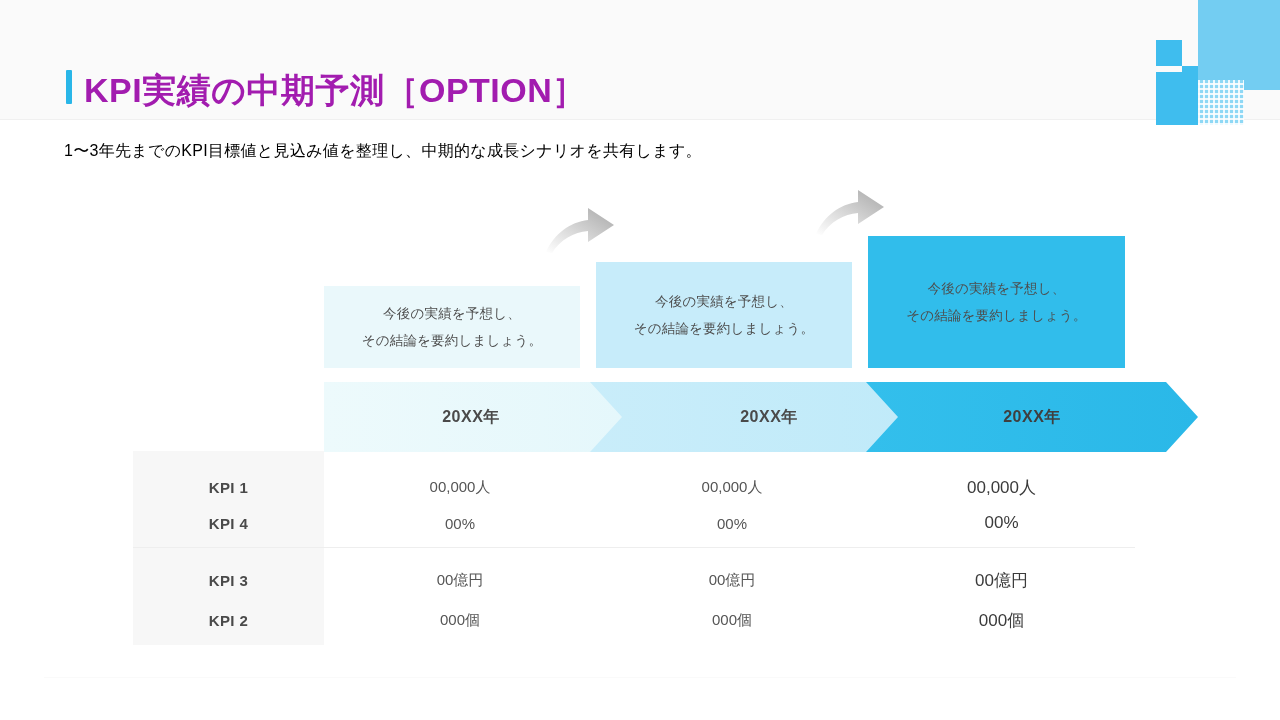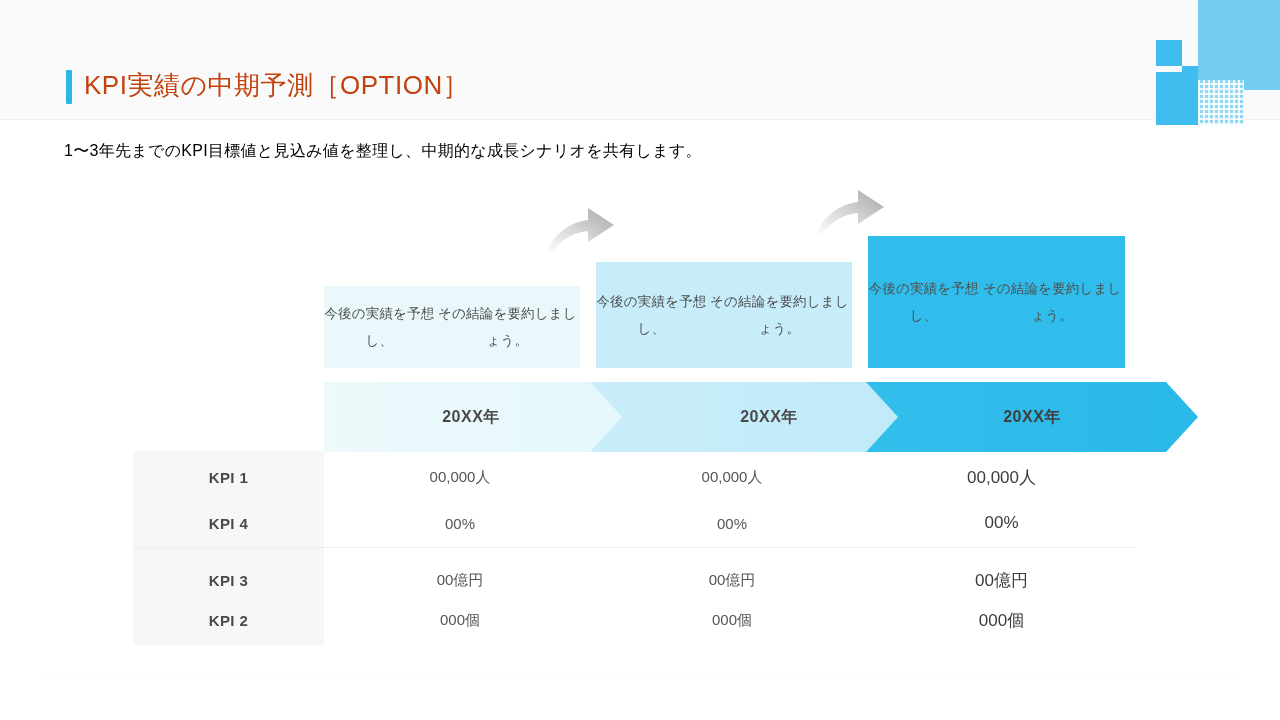--- a/index.html
+++ b/index.html
@@ -33,23 +33,23 @@
   .title-accent {
     position: absolute;
     left: 66px; top: 70px;
     width: 6px; height: 34px;
     background: #29b6e8;
     border-radius: 1px;
   }
   .page-title {
     position: absolute;
     left: 84px; top: 68px;
-    font-size: 26px;
-    font-weight: 400;
-    color: #c2410c;
+    font-size: 34px;
+    font-weight: 700;
+    color: #a21caf;
     letter-spacing: 0.5px;
     white-space: nowrap;
   }
 
   
   .deco {
     position: absolute;
     right: 0; top: 0;
     width: 140px; height: 125px;
     overflow: hidden;
@@ -100,21 +100,21 @@
   }
 
   
   .arrow-glyph { position: absolute; }
 
   
   .cbox {
     position: absolute;
     box-sizing: border-box;
     display: flex;
-    flex-direction: row;
+    flex-direction: column;
     align-items: center;
     justify-content: center;
     text-align: center;
     color: #4d4d4d;
     font-size: 13.5px;
     line-height: 2.0;
     letter-spacing: 0.2px;
   }
   .cbox-1 { left: 324px; top: 286px; width: 256px; height: 82px; background: #eaf8fb; }
   .cbox-2 { left: 596px; top: 262px; width: 256px; height: 106px; background: #c7ecfa; }
@@ -164,21 +164,21 @@
     position: absolute;
     left: 133px; top: 451px;
     width: 1002px; height: 194px;
   }
   .kpi-row {
     position: absolute;
     left: 0; width: 1002px; height: 48px;
     display: flex;
     align-items: center;
   }
-  .kpi-row.r0 { top: 2px; }
+  .kpi-row.r0 { top: 12px; }
   .kpi-row.r1 { top: 48px; }
   .kpi-row.r2 { top: 105px; }
   .kpi-row.r3 { top: 145px; }
 
   .kpi-divider {
     position: absolute;
     left: 0; top: 96px;
     width: 1002px; height: 1px;
     background: #eeeeee;
   }

